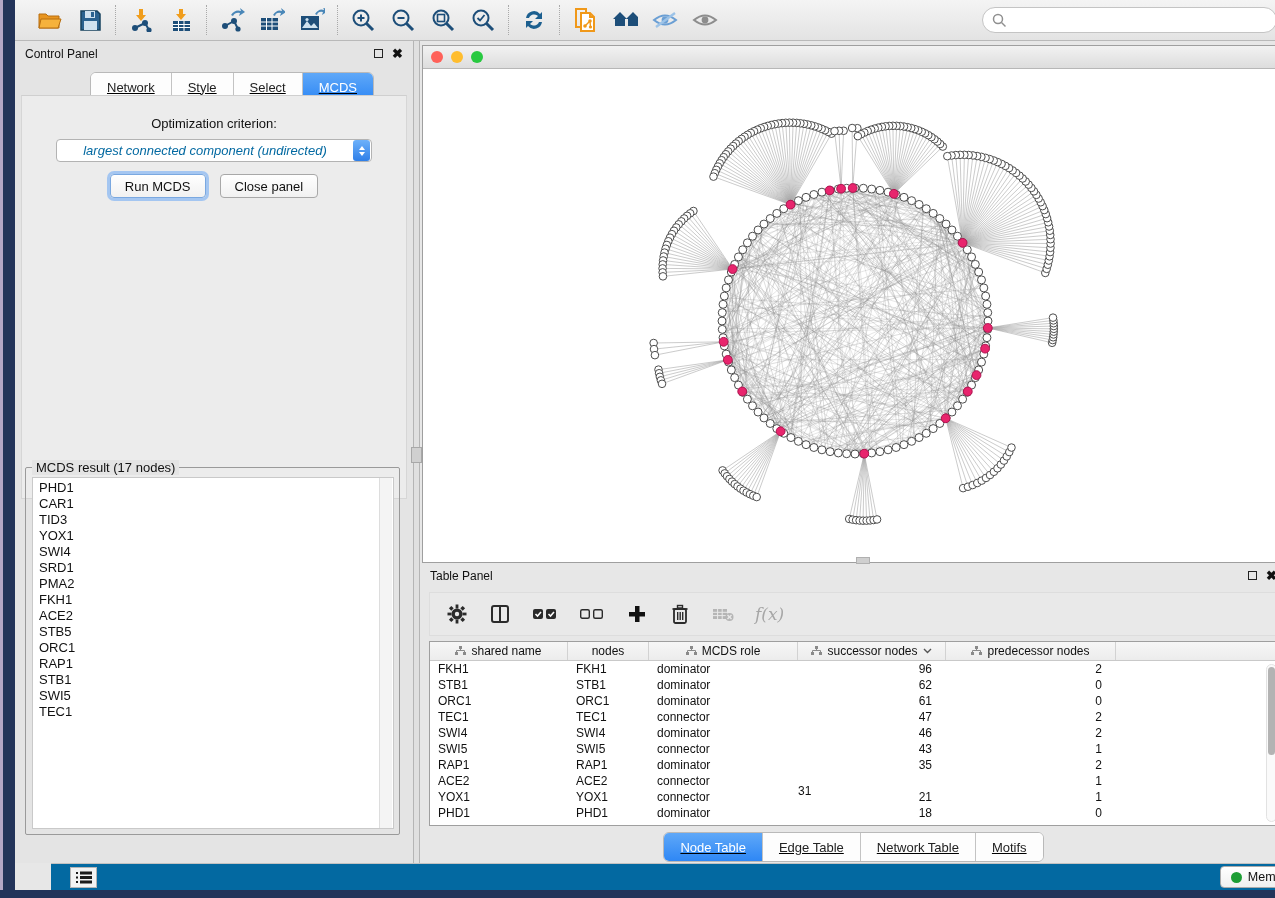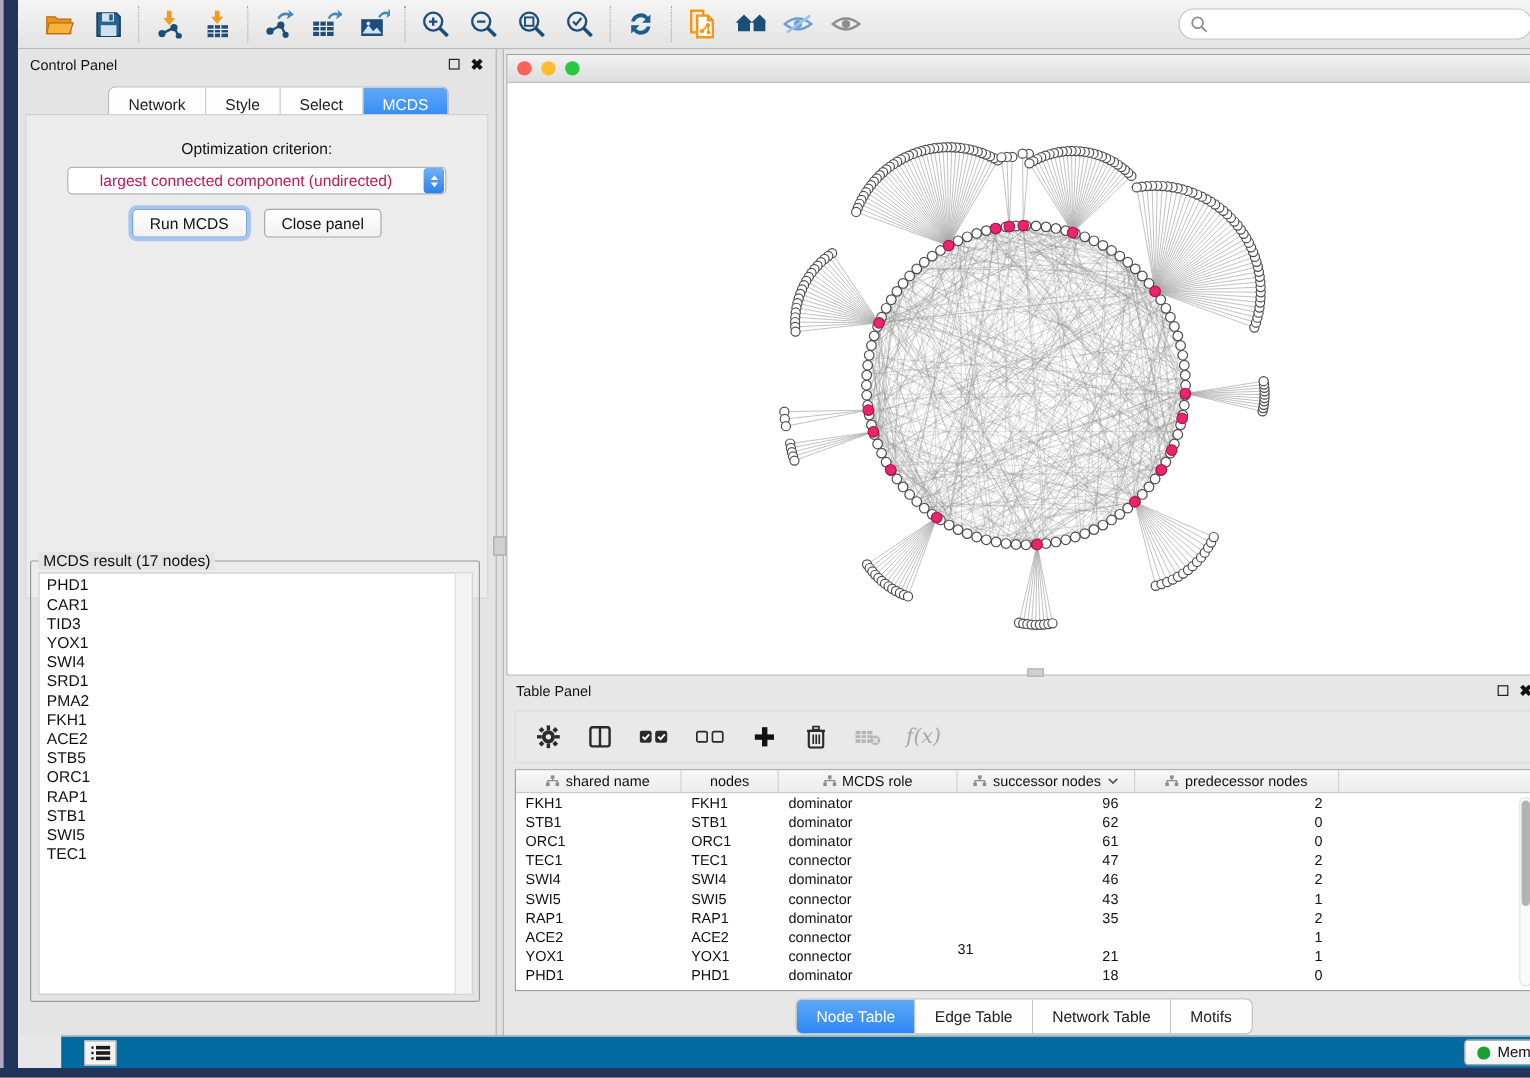--- a/index.html
+++ b/index.html
@@ -20,30 +20,30 @@
     background:#fff; display:flex; align-items:center; padding:0 9px; gap:5px; }
 
   
   .panel-header { height:25px; display:flex; align-items:center; padding:0 10px; font-size:12px; color:#111; }
   .panel-winbtns { margin-left:auto; display:flex; align-items:center; gap:9px; }
   .float-box { width:9px; height:9px; border:1.5px solid #222; background:transparent; }
   .close-x { font-size:13px; font-weight:bold; color:#111; line-height:9px; }
 
   #left-panel { position:absolute; left:0; top:41px; width:398px; height:822px; background:#e4e4e4; }
   #cp-tabs { position:absolute; left:75px; top:31px; }
-  .seg { display:flex; border:1px solid #b9b9b9; border-radius:6px; background:#fff; overflow:hidden; height:30px; }
+  .seg { display:flex; border:1px solid #b9b9b9; border-radius:6px; background:#fff; overflow:hidden; height:30px;text-decoration:underline; }
   .seg-btn { display:flex; align-items:center; justify-content:center; font-size:13px; color:#222;
     padding:0 16px; border-right:1px solid #c3c3c3; background:#fdfdfd; cursor:default; }
   .seg-btn:last-child { border-right:none; }
   .seg-btn.active { background:linear-gradient(#5fa8f8,#2e87f5); color:#fff; }
   #cp-content { position:absolute; left:6px; top:54px; width:386px; height:404px;
     background:#ececec; border:1px solid #d6d6d6; border-top:1px solid #cfcfcf; }
   #opt-label { margin-top:20px; text-align:center; font-size:13px; color:#111; }
   #criterion-select { margin:8px auto 0; width:316px; height:23px; background:#fff;
-    border:1px solid #b3b3b3; border-radius:4px; display:flex; align-items:center; font-size:13px; color:#be185d; }
+    border:1px solid #b3b3b3; border-radius:4px; display:flex; align-items:center; font-size:13px; color:#0369a1;font-style:italic; }
   #criterion-select .val { flex:1; text-align:center; white-space:nowrap; overflow:hidden; }
   .stepper { width:17px; height:21px; border-radius:3px; margin-right:1px;
     background:linear-gradient(#6db1fa,#2f7fe8); display:flex; flex-direction:column;
     align-items:center; justify-content:center; gap:2px; }
   .stepper i { width:0; height:0; border-left:3.5px solid transparent; border-right:3.5px solid transparent; }
   .stepper .up { border-bottom:4px solid #fff; }
   .stepper .dn { border-top:4px solid #fff; }
   #cp-buttons { margin-top:12px; display:flex; justify-content:center; gap:14px; }
   .btn { height:24px; padding:0 14px; background:linear-gradient(#ffffff,#f1f1f1);
     border:1px solid #a8a8a8; border-radius:4px; font-size:13px; color:#111;

